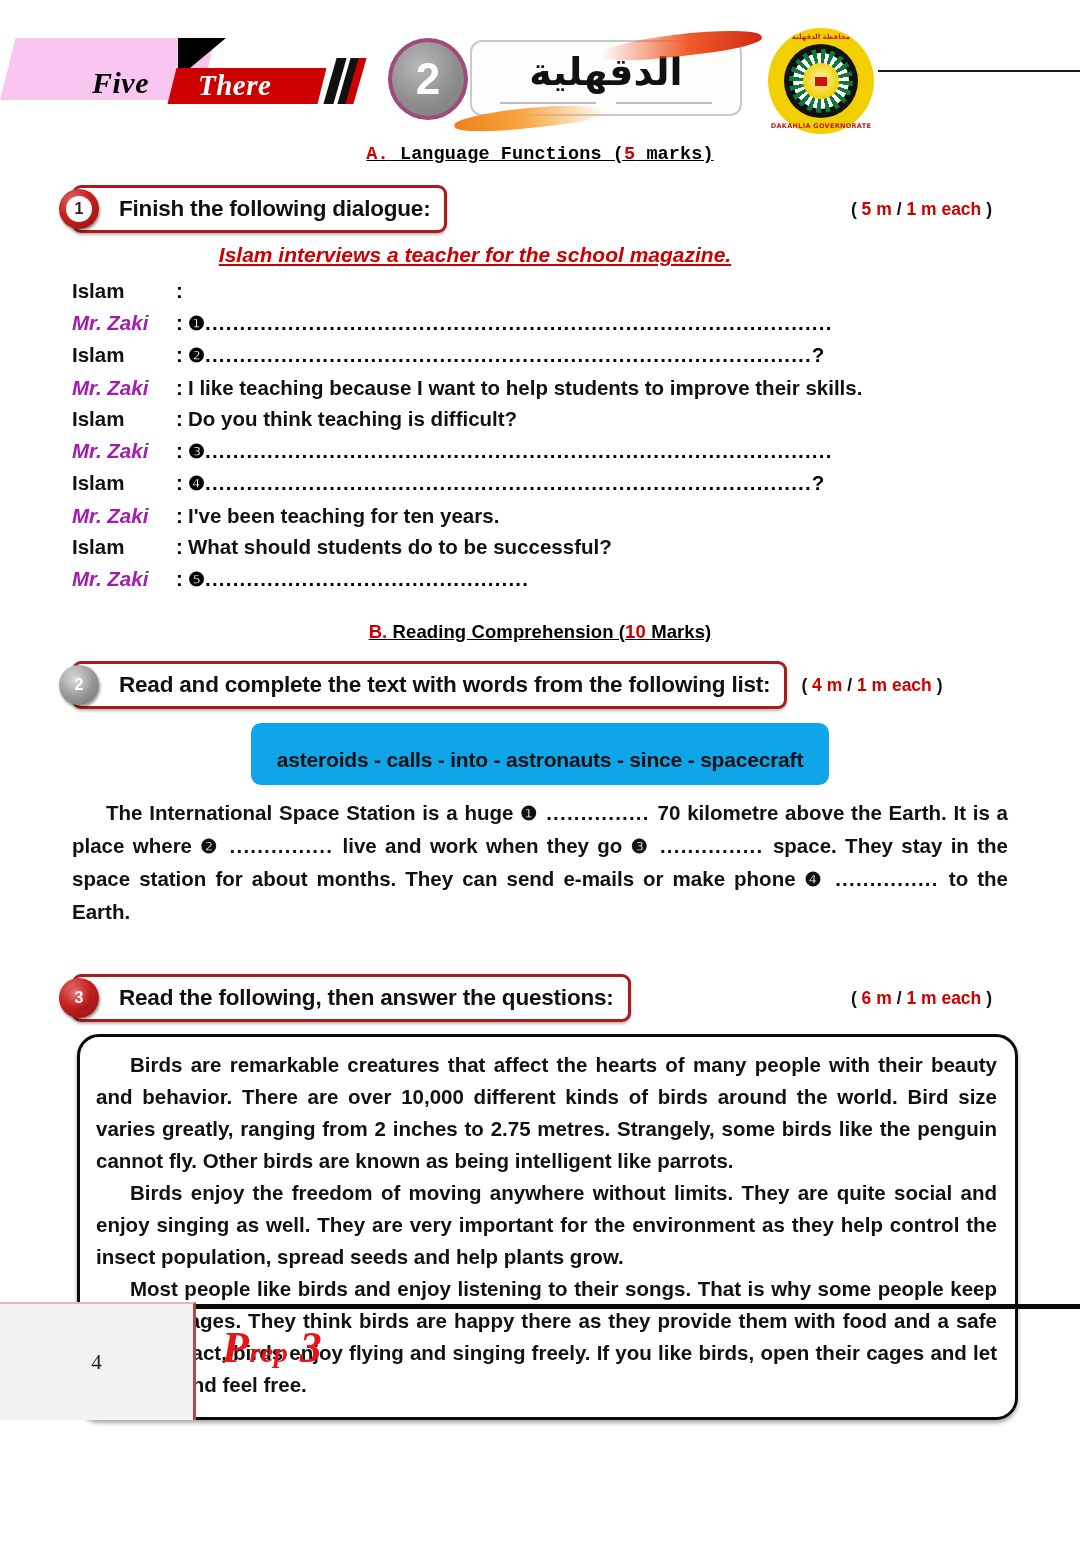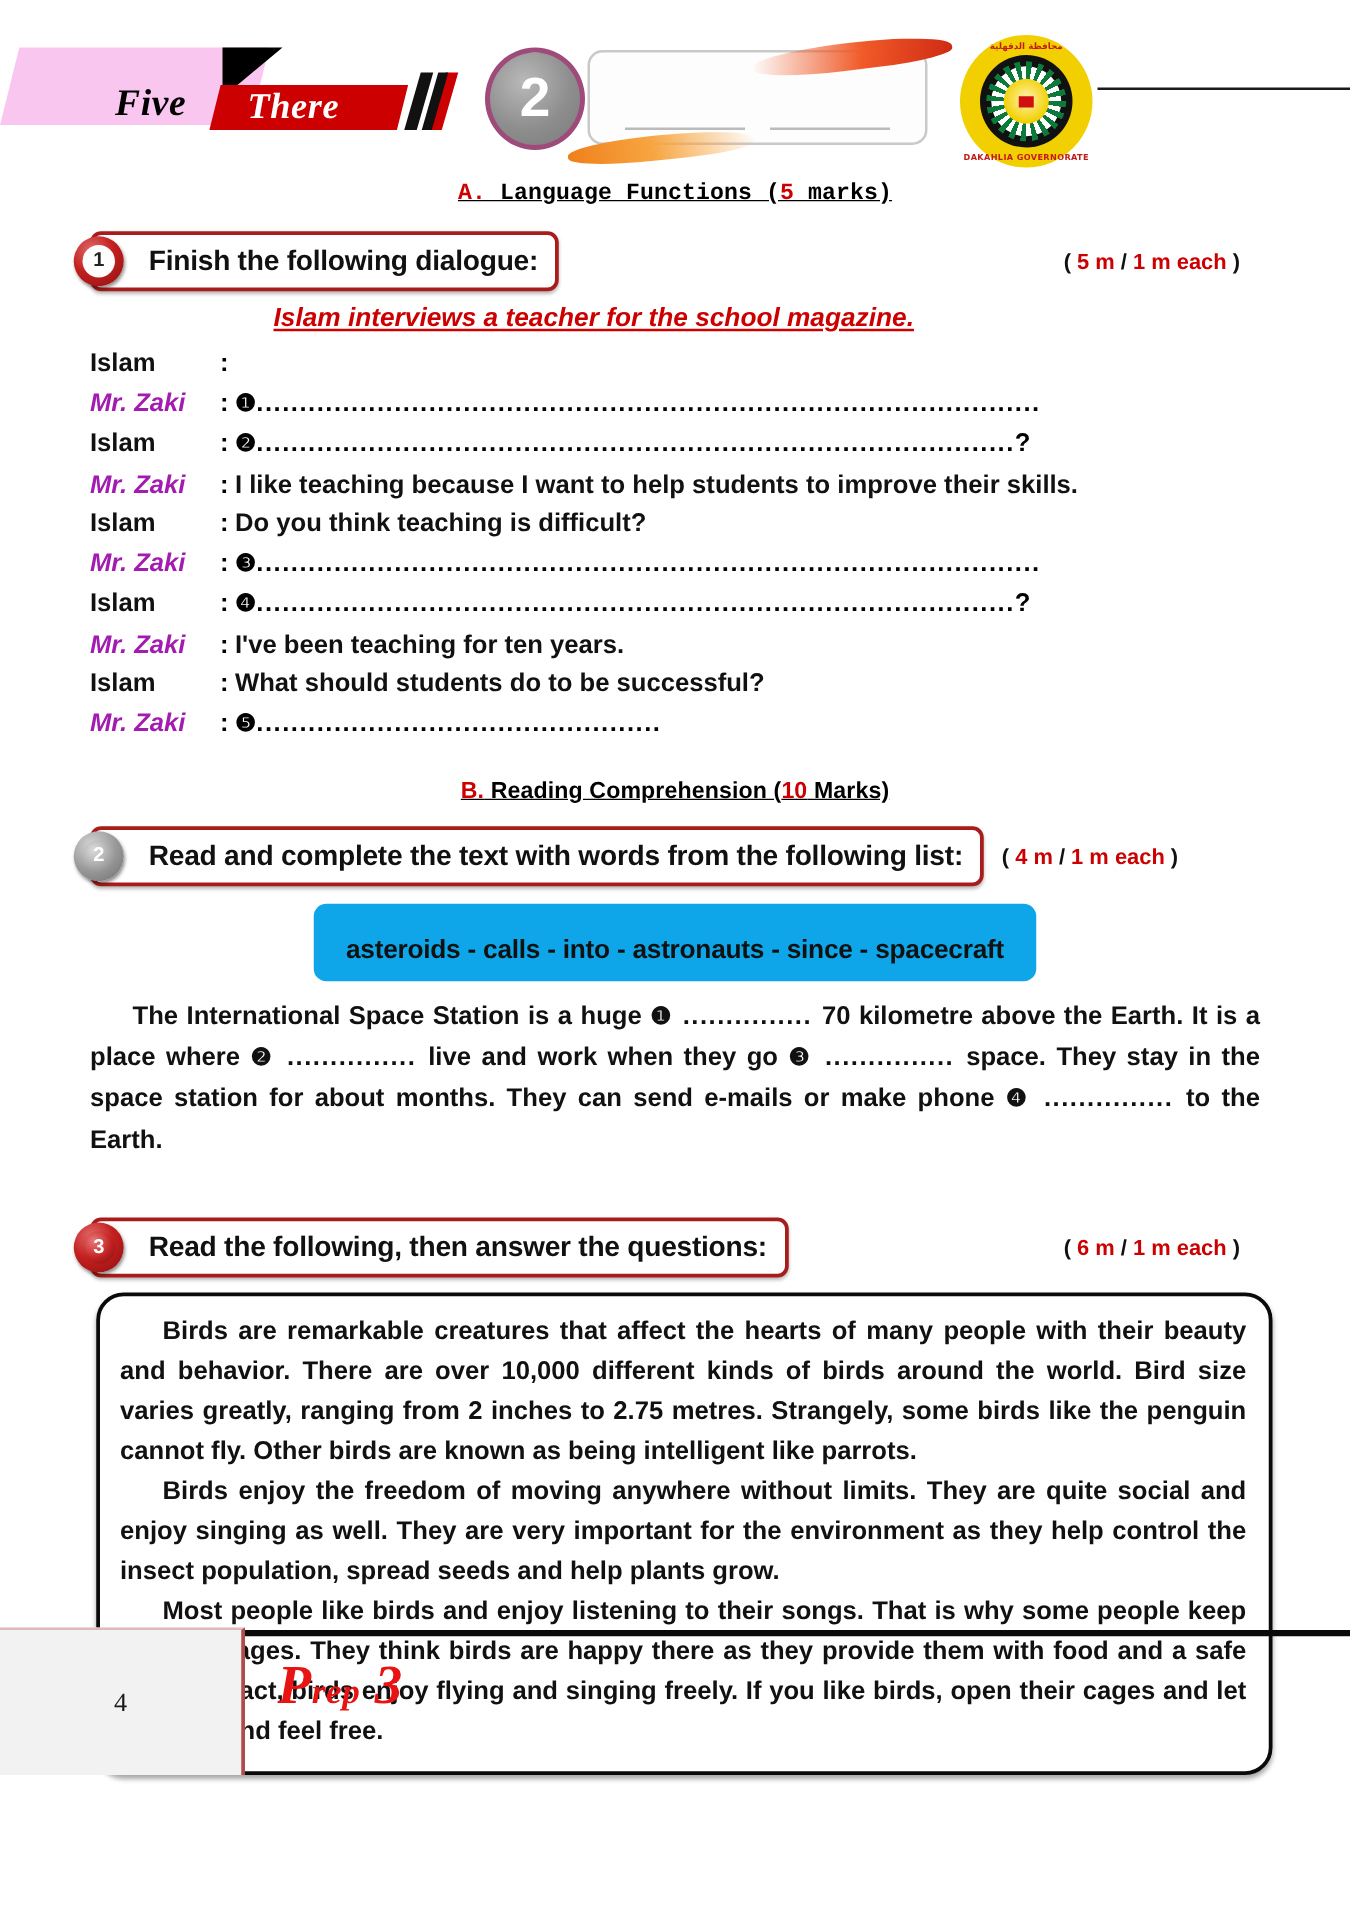--- a/index.html
+++ b/index.html
@@ -403,20 +403,21 @@
       <div class="fs-stars">There</div>
     </div>
 
     <div class="badge-oval">
       <span>2</span>
     </div>
 
     <div class="arabic-box">
       <div class="swoosh-top"></div>
       <div class="swoosh-bot"></div>
+      <div class="arabic-text">الدقهلية</div>
       <div class="pin-line" style="left:28px; bottom:10px; width:96px;"></div>
       <div class="pin-line" style="right:28px; bottom:10px; width:96px;"></div>
     </div>
 
     <div class="seal">
       <div class="seal-txt-top">محافظة الدقهلية</div>
       <div class="seal-ring2">
         <div class="seal-gear">
           <div class="seal-inner">
             <div class="seal-sq"></div>

